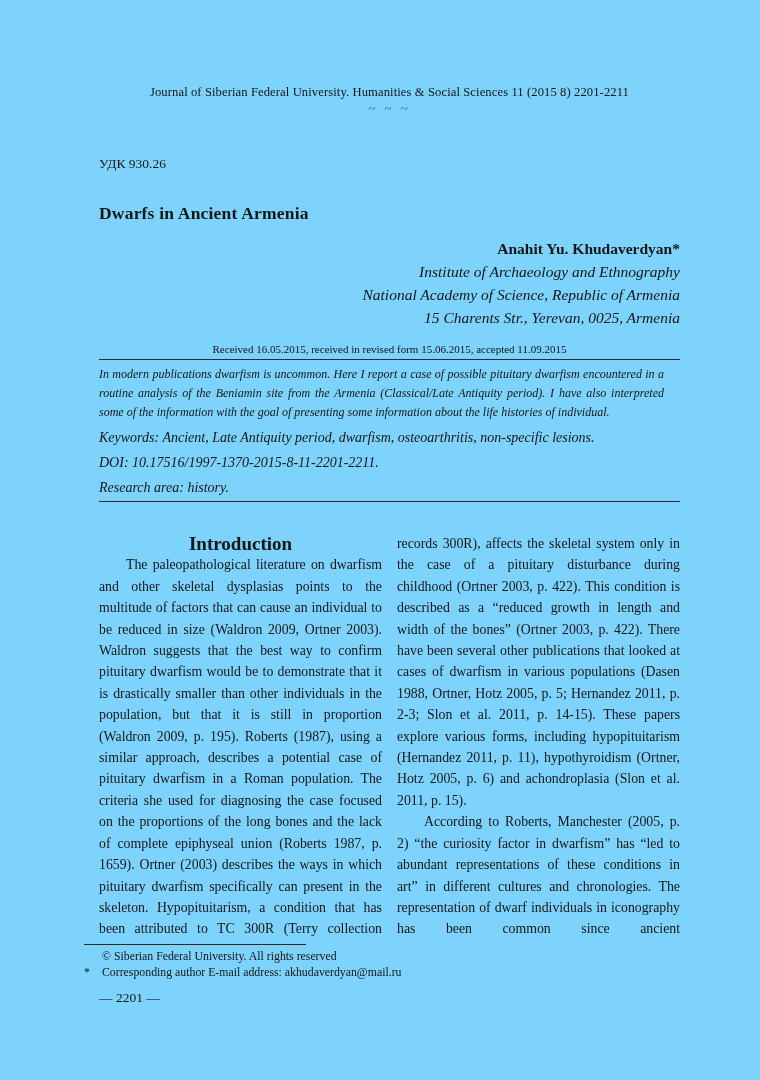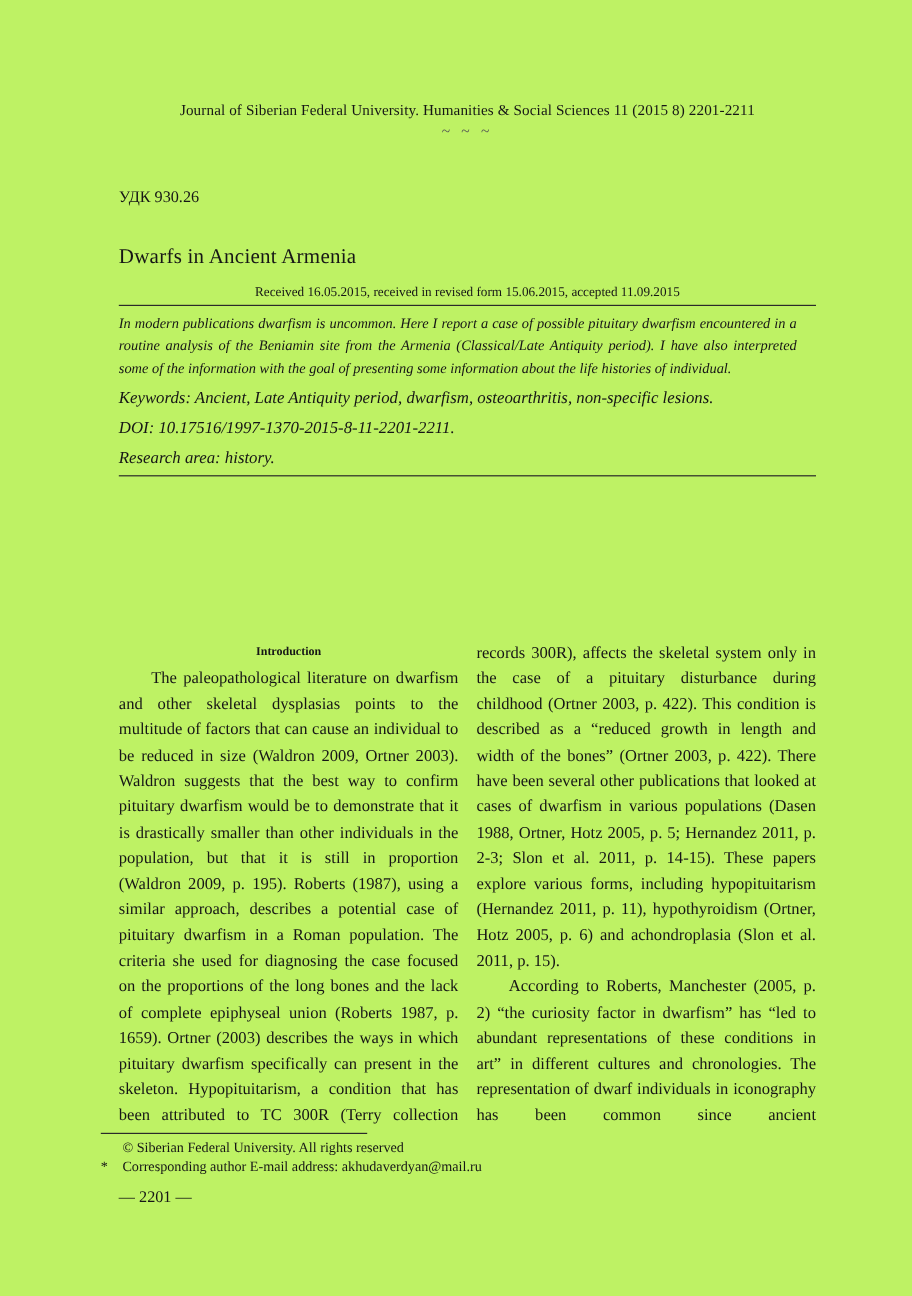--- a/index.html
+++ b/index.html
@@ -2,21 +2,21 @@
 <html><head>
 <meta charset="utf-8">
 <style>
   html, body { margin: 0; padding: 0; background: #ffffff; }
   .page {
     position: relative;
     width: 760px;
     height: 1080px;
     box-sizing: border-box;
     padding: 0 80px 12px 99px;
-    background: #bef264;
+    background: #7dd3fc;
     font-family: "Liberation Serif", serif;
     color: #161616;
     overflow: hidden;
   }
   .journal-header {
     padding-top: 85px;
     text-align: center;
     font-size: 12.6px;
     line-height: 15px;
     letter-spacing: 0.1px;
@@ -31,21 +31,21 @@
   }
   .udc {
     margin-top: 40px;
     font-size: 13.5px;
     line-height: 17px;
   }
   .title {
     margin: 30px 0 0 0;
     font-size: 17.5px;
     line-height: 22px;
-    font-weight: 400;
+    font-weight: 700;
     letter-spacing: 0.2px;
   }
   .author-block {
     margin-top: 13px;
     text-align: right;
     line-height: 23px;
   }
   .author { font-weight: 700; font-size: 15.5px; }
   .affil { font-style: italic; font-size: 15.5px; }
   .received {
@@ -85,21 +85,21 @@
   }
   .col {
     flex: 1 1 0;
     font-size: 13.8px;
     line-height: 21.4px;
     text-align: justify;
   }
   .section-heading {
     text-align: center;
     font-weight: 700;
-    font-size: 10px;
+    font-size: 19px;
     line-height: 21.4px;
   }
   .col p { margin: 0; text-indent: 27px; }
   .col p.continuation { text-indent: 0; }
   .col p.cut { text-align-last: justify; }
   .footnote {
     position: absolute;
     left: 84px;
     top: 944px;
     width: 581px;
@@ -128,20 +128,26 @@
 
 <div class="page">
 
   <div class="journal-header">Journal of Siberian Federal University. Humanities &amp; Social Sciences 11 (2015 8) 2201-2211</div>
   <div class="ornament">~ ~ ~</div>
 
   <div class="udc">УДК 930.26</div>
 
   <h1 class="title">Dwarfs in Ancient Armenia</h1>
 
+  <div class="author-block">
+    <div class="author">Anahit Yu. Khudaverdyan*</div>
+    <div class="affil">Institute of Archaeology and Ethnography</div>
+    <div class="affil">National Academy of Science, Republic of Armenia</div>
+    <div class="affil">15 Charents Str., Yerevan, 0025, Armenia</div>
+  </div>
 
   <div class="received">Received 16.05.2015, received in revised form 15.06.2015, accepted 11.09.2015</div>
 
   <div class="rule rule-top"></div>
 
   <p class="abstract">In modern publications dwarfism is uncommon. Here I report a case of possible pituitary dwarfism encountered in a routine analysis of the Beniamin site from the Armenia (Classical/Late Antiquity period). I have also interpreted some of the information with the goal of presenting some information about the life histories of individual.</p>
 
   <p class="meta-line meta-keywords">Keywords: Ancient, Late Antiquity period, dwarfism, osteoarthritis, non-specific lesions.</p>
   <p class="meta-line meta-doi">DOI: 10.17516/1997-1370-2015-8-11-2201-2211.</p>
   <p class="meta-line meta-research">Research area: history.</p>

